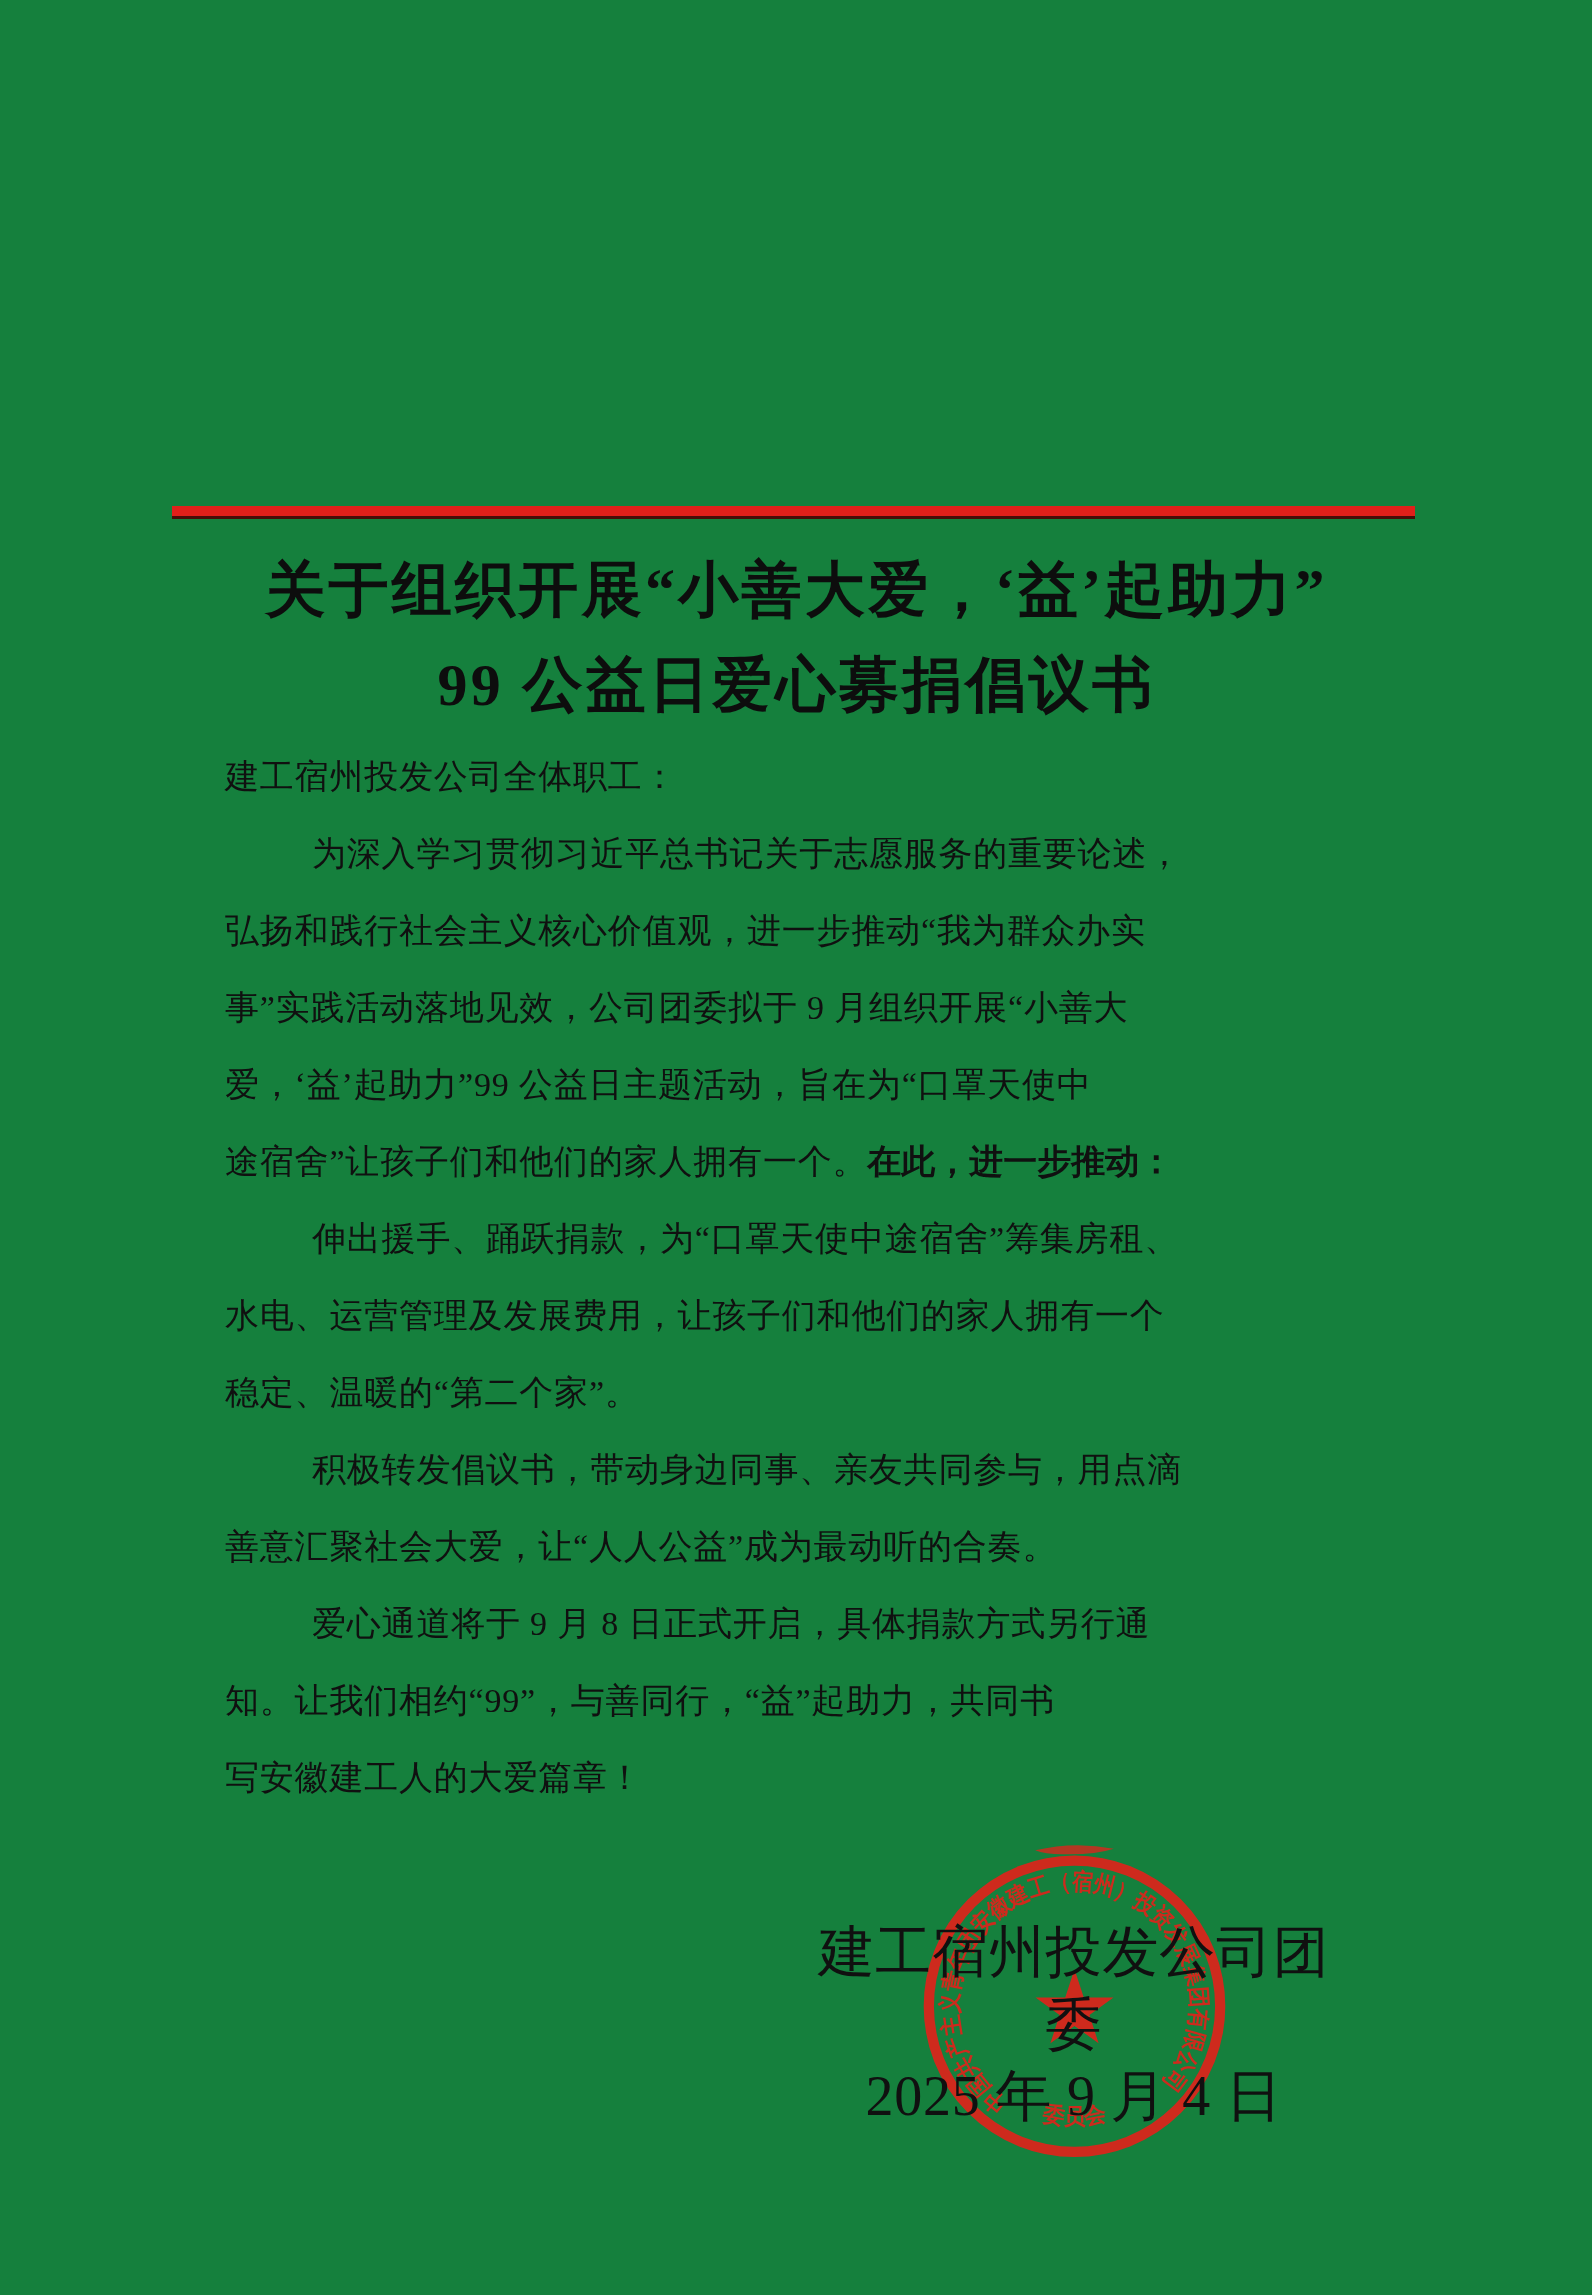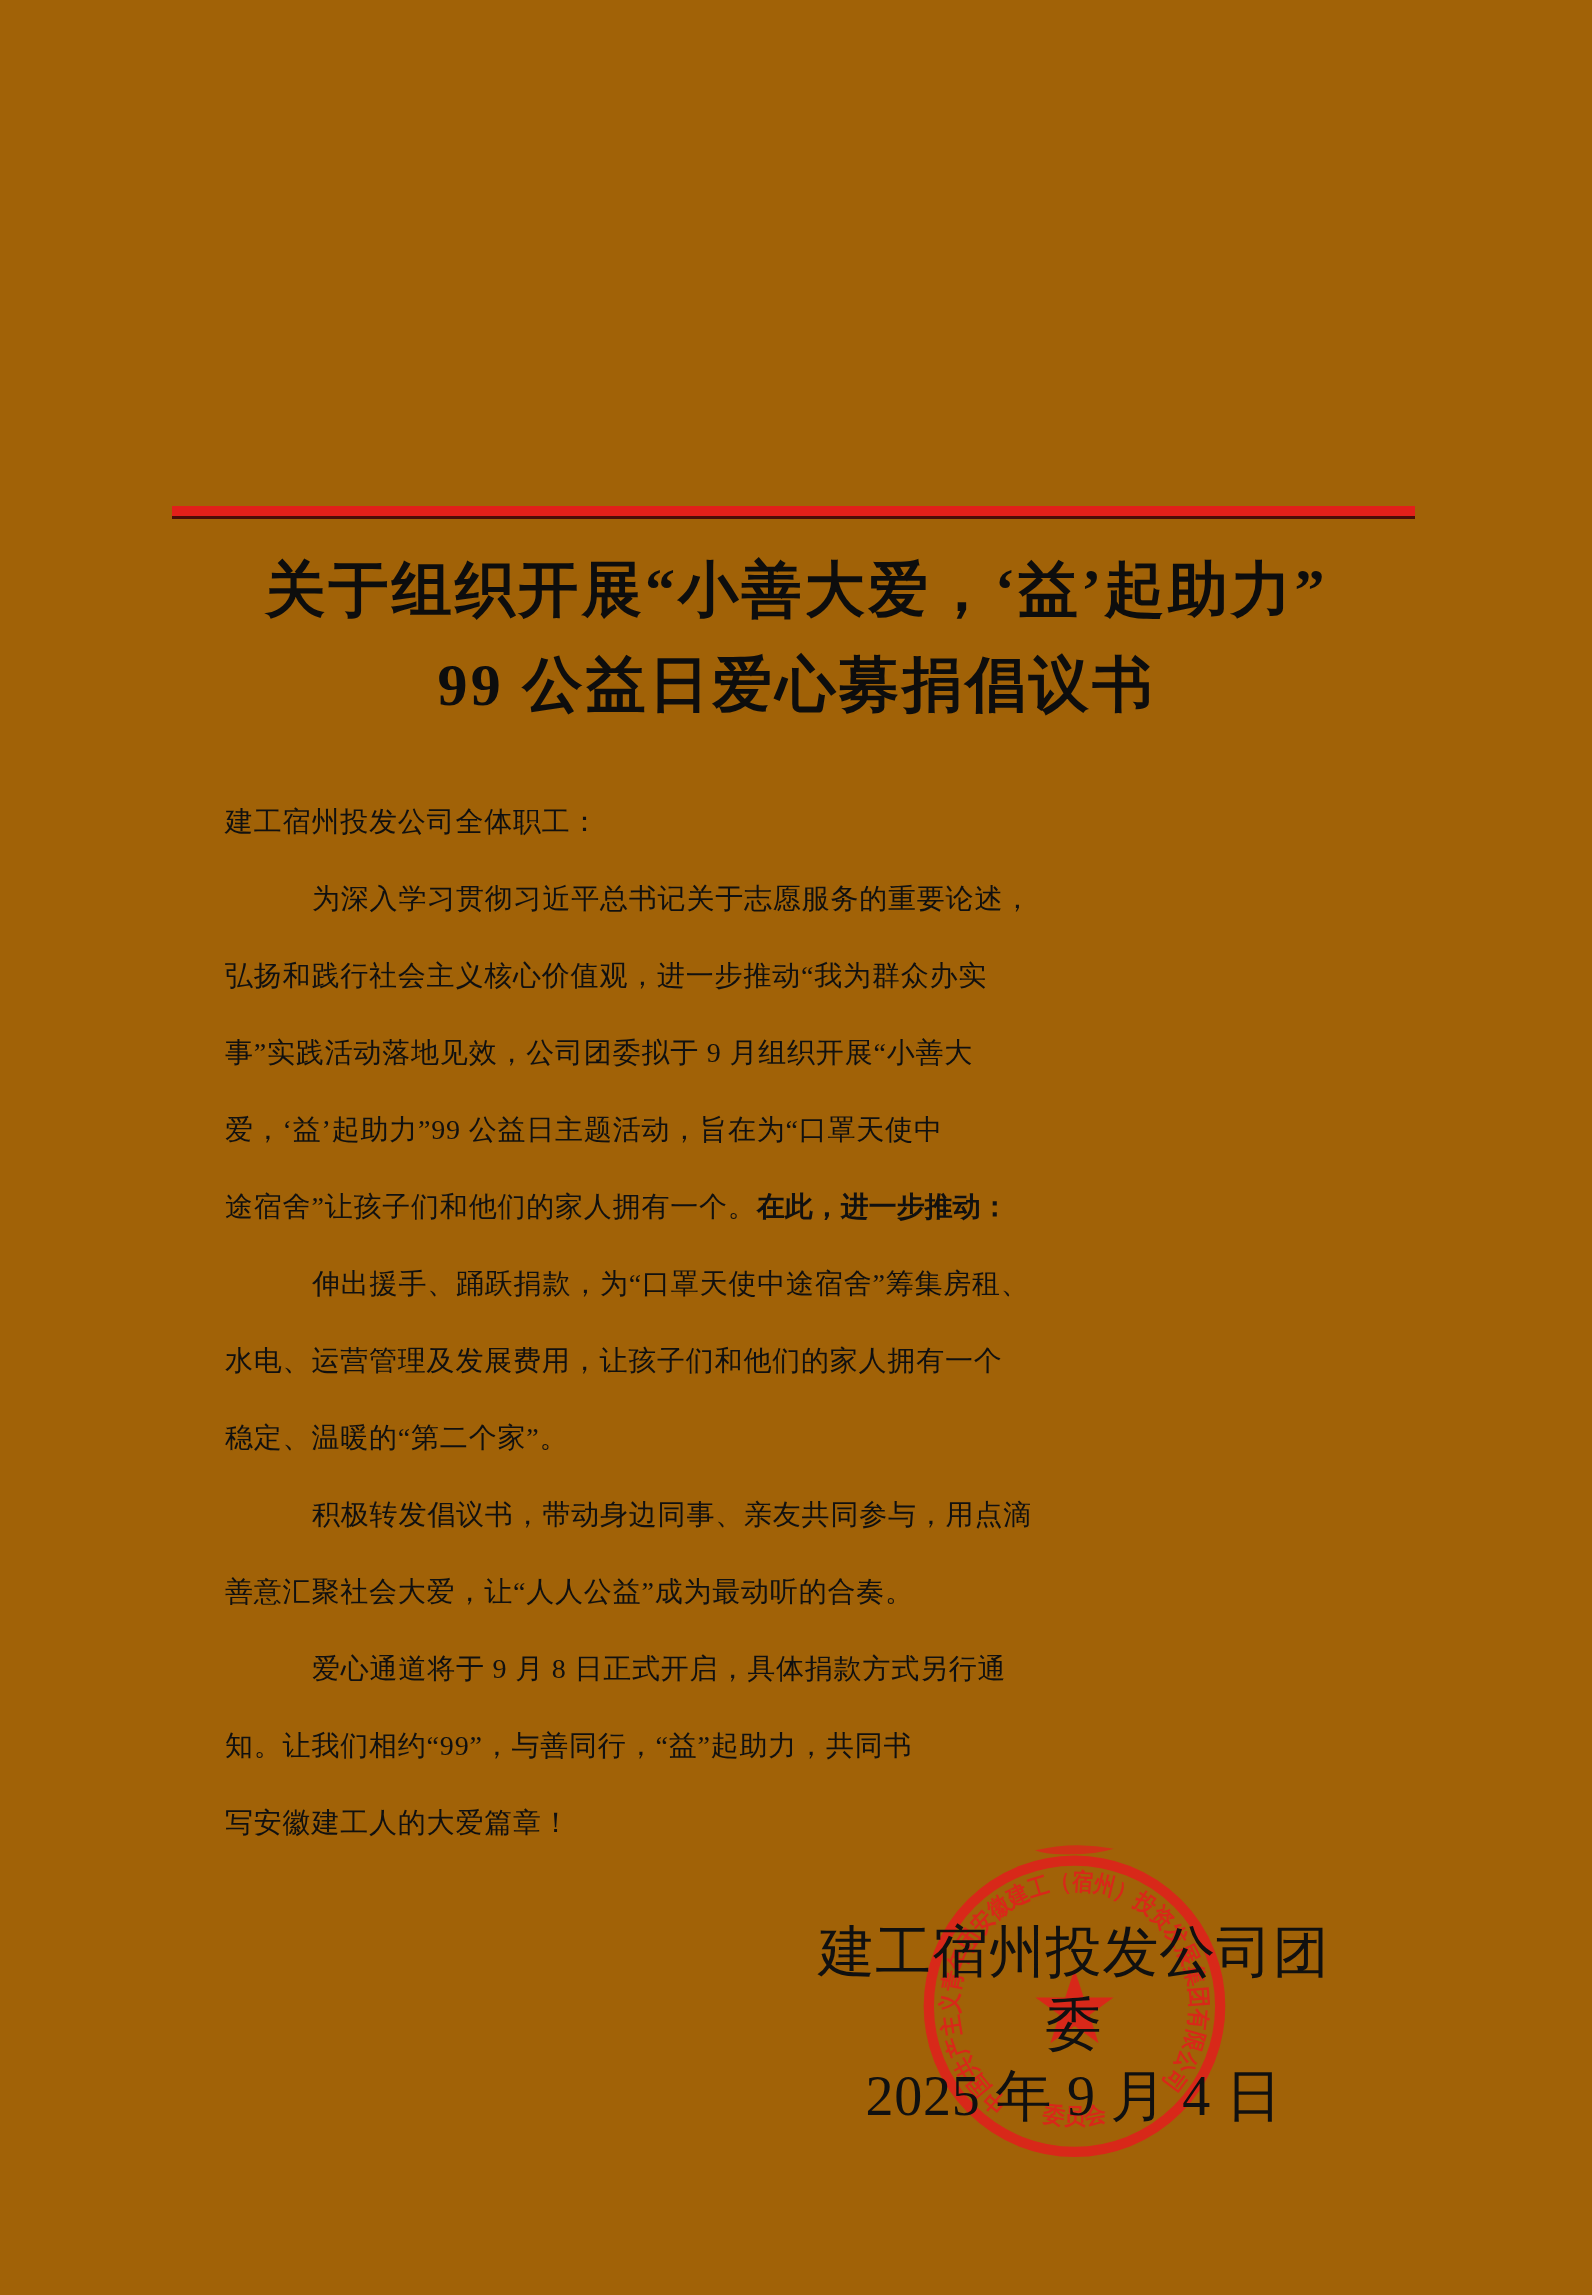--- a/index.html
+++ b/index.html
@@ -1,19 +1,19 @@
 <!DOCTYPE html>
 <html style="font-size:13.3px"><head>
 <meta charset="utf-8">
 <style>
   html,body{margin:0;padding:0;background:#ffffff;}
   .page{
     position:relative;
     width:1593px;height:2295px;
-    background:#a16207;
+    background:#15803d;
     overflow:hidden;
     font-family:"Liberation Serif","DejaVu Serif",serif;
     color:#141414;
   }
   
   .header-org{
     position:absolute;top:233px;left:0;width:100%;
     text-align:center;
   }
   .red-rule{
@@ -23,22 +23,22 @@
   }
   
   .doc-title{
     position:absolute;top:543px;left:0;width:100%;
     text-align:center;font-weight:700;
     font-size:60px;line-height:95px;
     letter-spacing:3.3px;color:#0d0d0d;
   }
   
   .body-block{
-    position:absolute;top:783px;left:225px;width:1208px;
-    font-size:28px;line-height:77px;letter-spacing:0.8px;
+    position:absolute;top:738px;left:225px;width:1208px;
+    font-size:34px;line-height:77px;letter-spacing:0.8px;
     color:#101010;
   }
   .bline{white-space:nowrap;height:77px;}
   .bline.indent{padding-left:87px;}
   .bline .bold-seg{
     font-weight:700;
     font-family:"Liberation Sans","DejaVu Sans",sans-serif;
     letter-spacing:0;
   }
   

